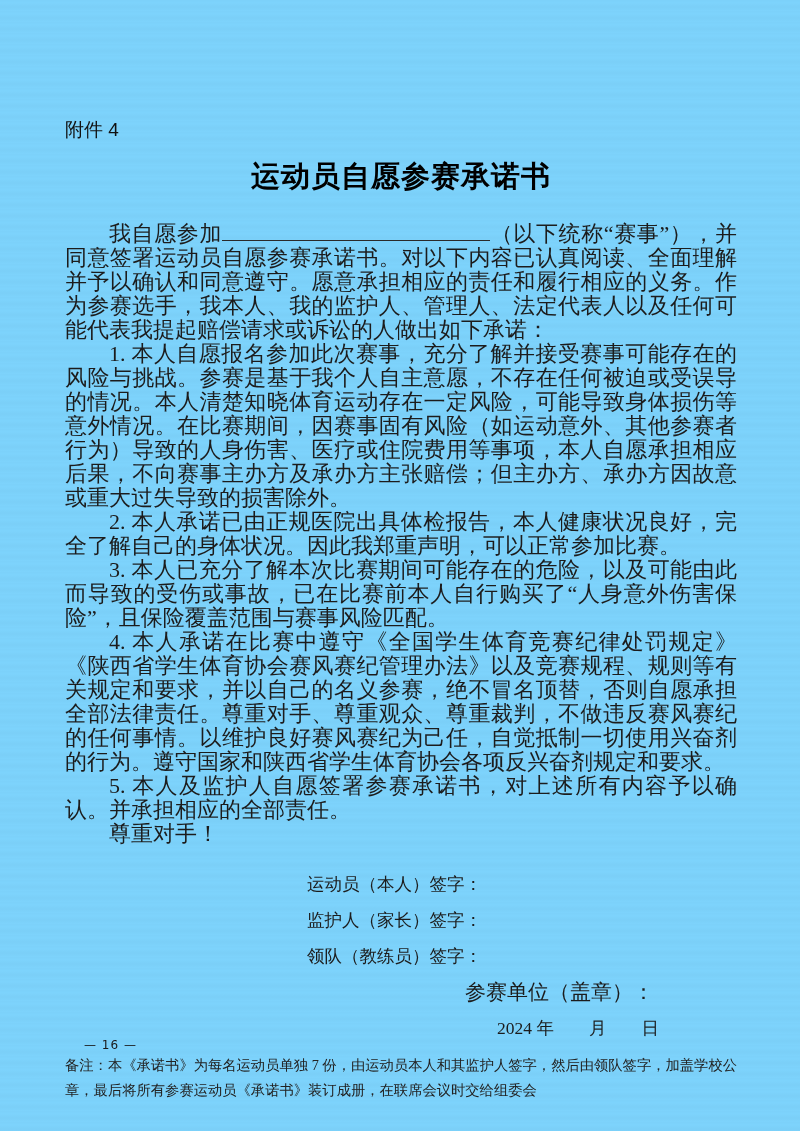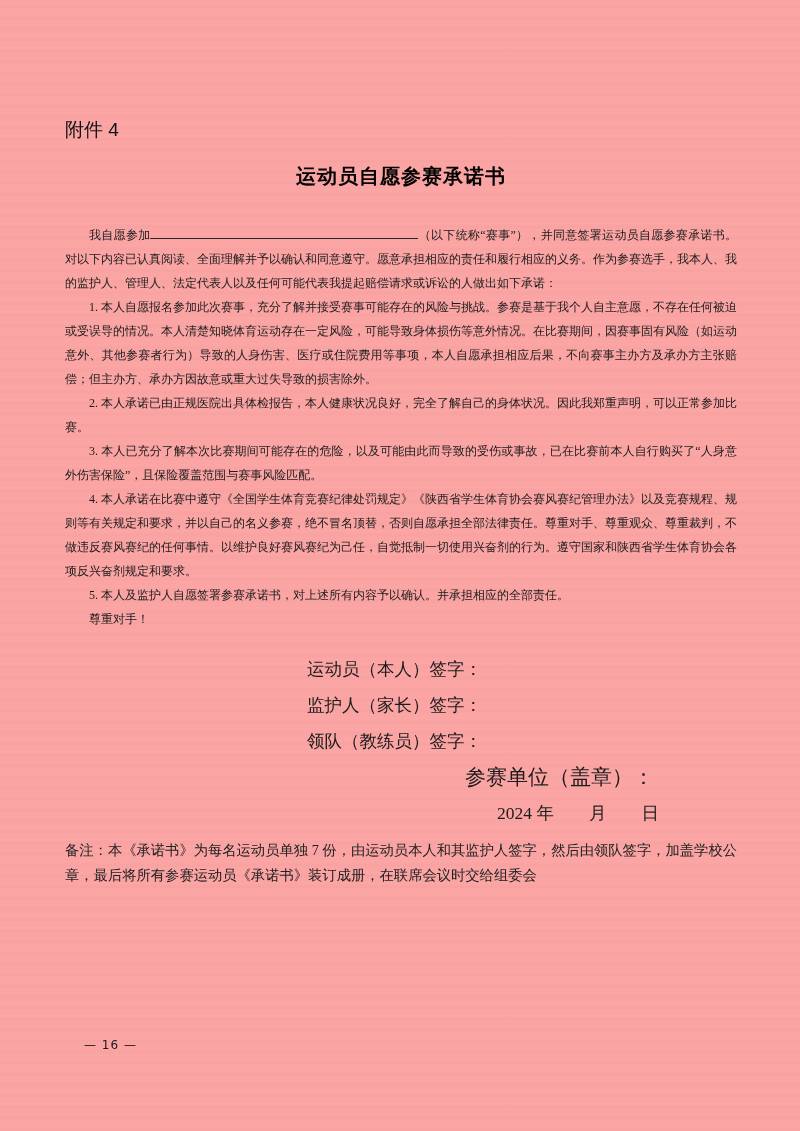--- a/index.html
+++ b/index.html
@@ -2,21 +2,21 @@
 <html lang="zh"><head>
 <meta charset="utf-8">
 <style>
   * { margin: 0; padding: 0; box-sizing: border-box; }
   html, body { background: #ffffff; }
   .page {
     position: relative;
     width: 800px;
     height: 1131px;
     margin: 0 auto;
-    background: #fca5a5;
+    background: #7dd3fc;
     color: #1c1c1c;
     font-family: "Liberation Serif", "DejaVu Serif", serif;
     overflow: hidden;
   }
   
   .page::before {
     content: "";
     position: absolute;
     inset: 0;
     background:
@@ -30,29 +30,29 @@
   }
   .attachment {
     font-size: 19px;
     line-height: 26px;
     color: #111;
     font-family: "Liberation Sans", "DejaVu Sans", sans-serif;
   }
   .doc-title {
     margin-top: 14px;
     text-align: center;
-    font-size: 20px;
+    font-size: 29px;
     line-height: 38px;
     font-weight: 700;
     letter-spacing: 1px;
     color: #000;
   }
   .body-text {
     margin-top: 27px;
-    font-size: 12px;
+    font-size: 22px;
     line-height: 24px;
     text-align: justify;
     text-justify: inter-ideograph;
   }
   .body-text p { text-indent: 2em; }
   .blank-line {
     display: inline-block;
     width: 268px;
     height: 17px;
     border-bottom: 1.5px solid #2a2a2a;

